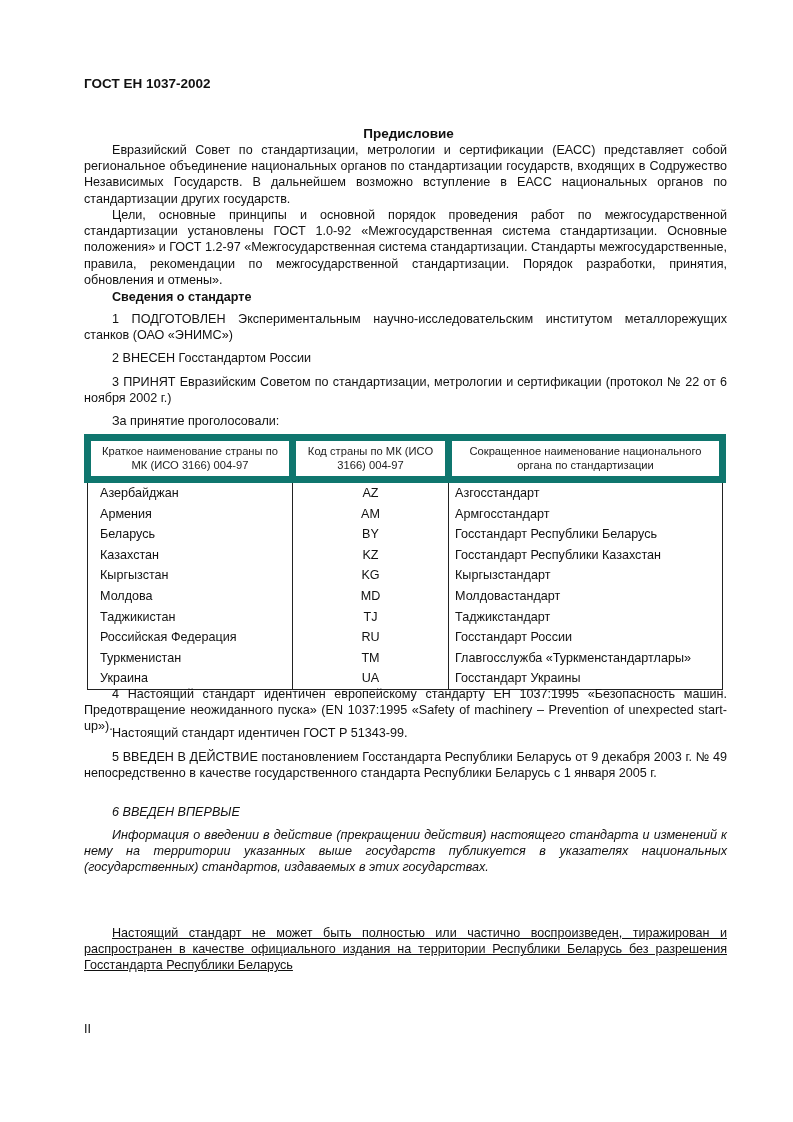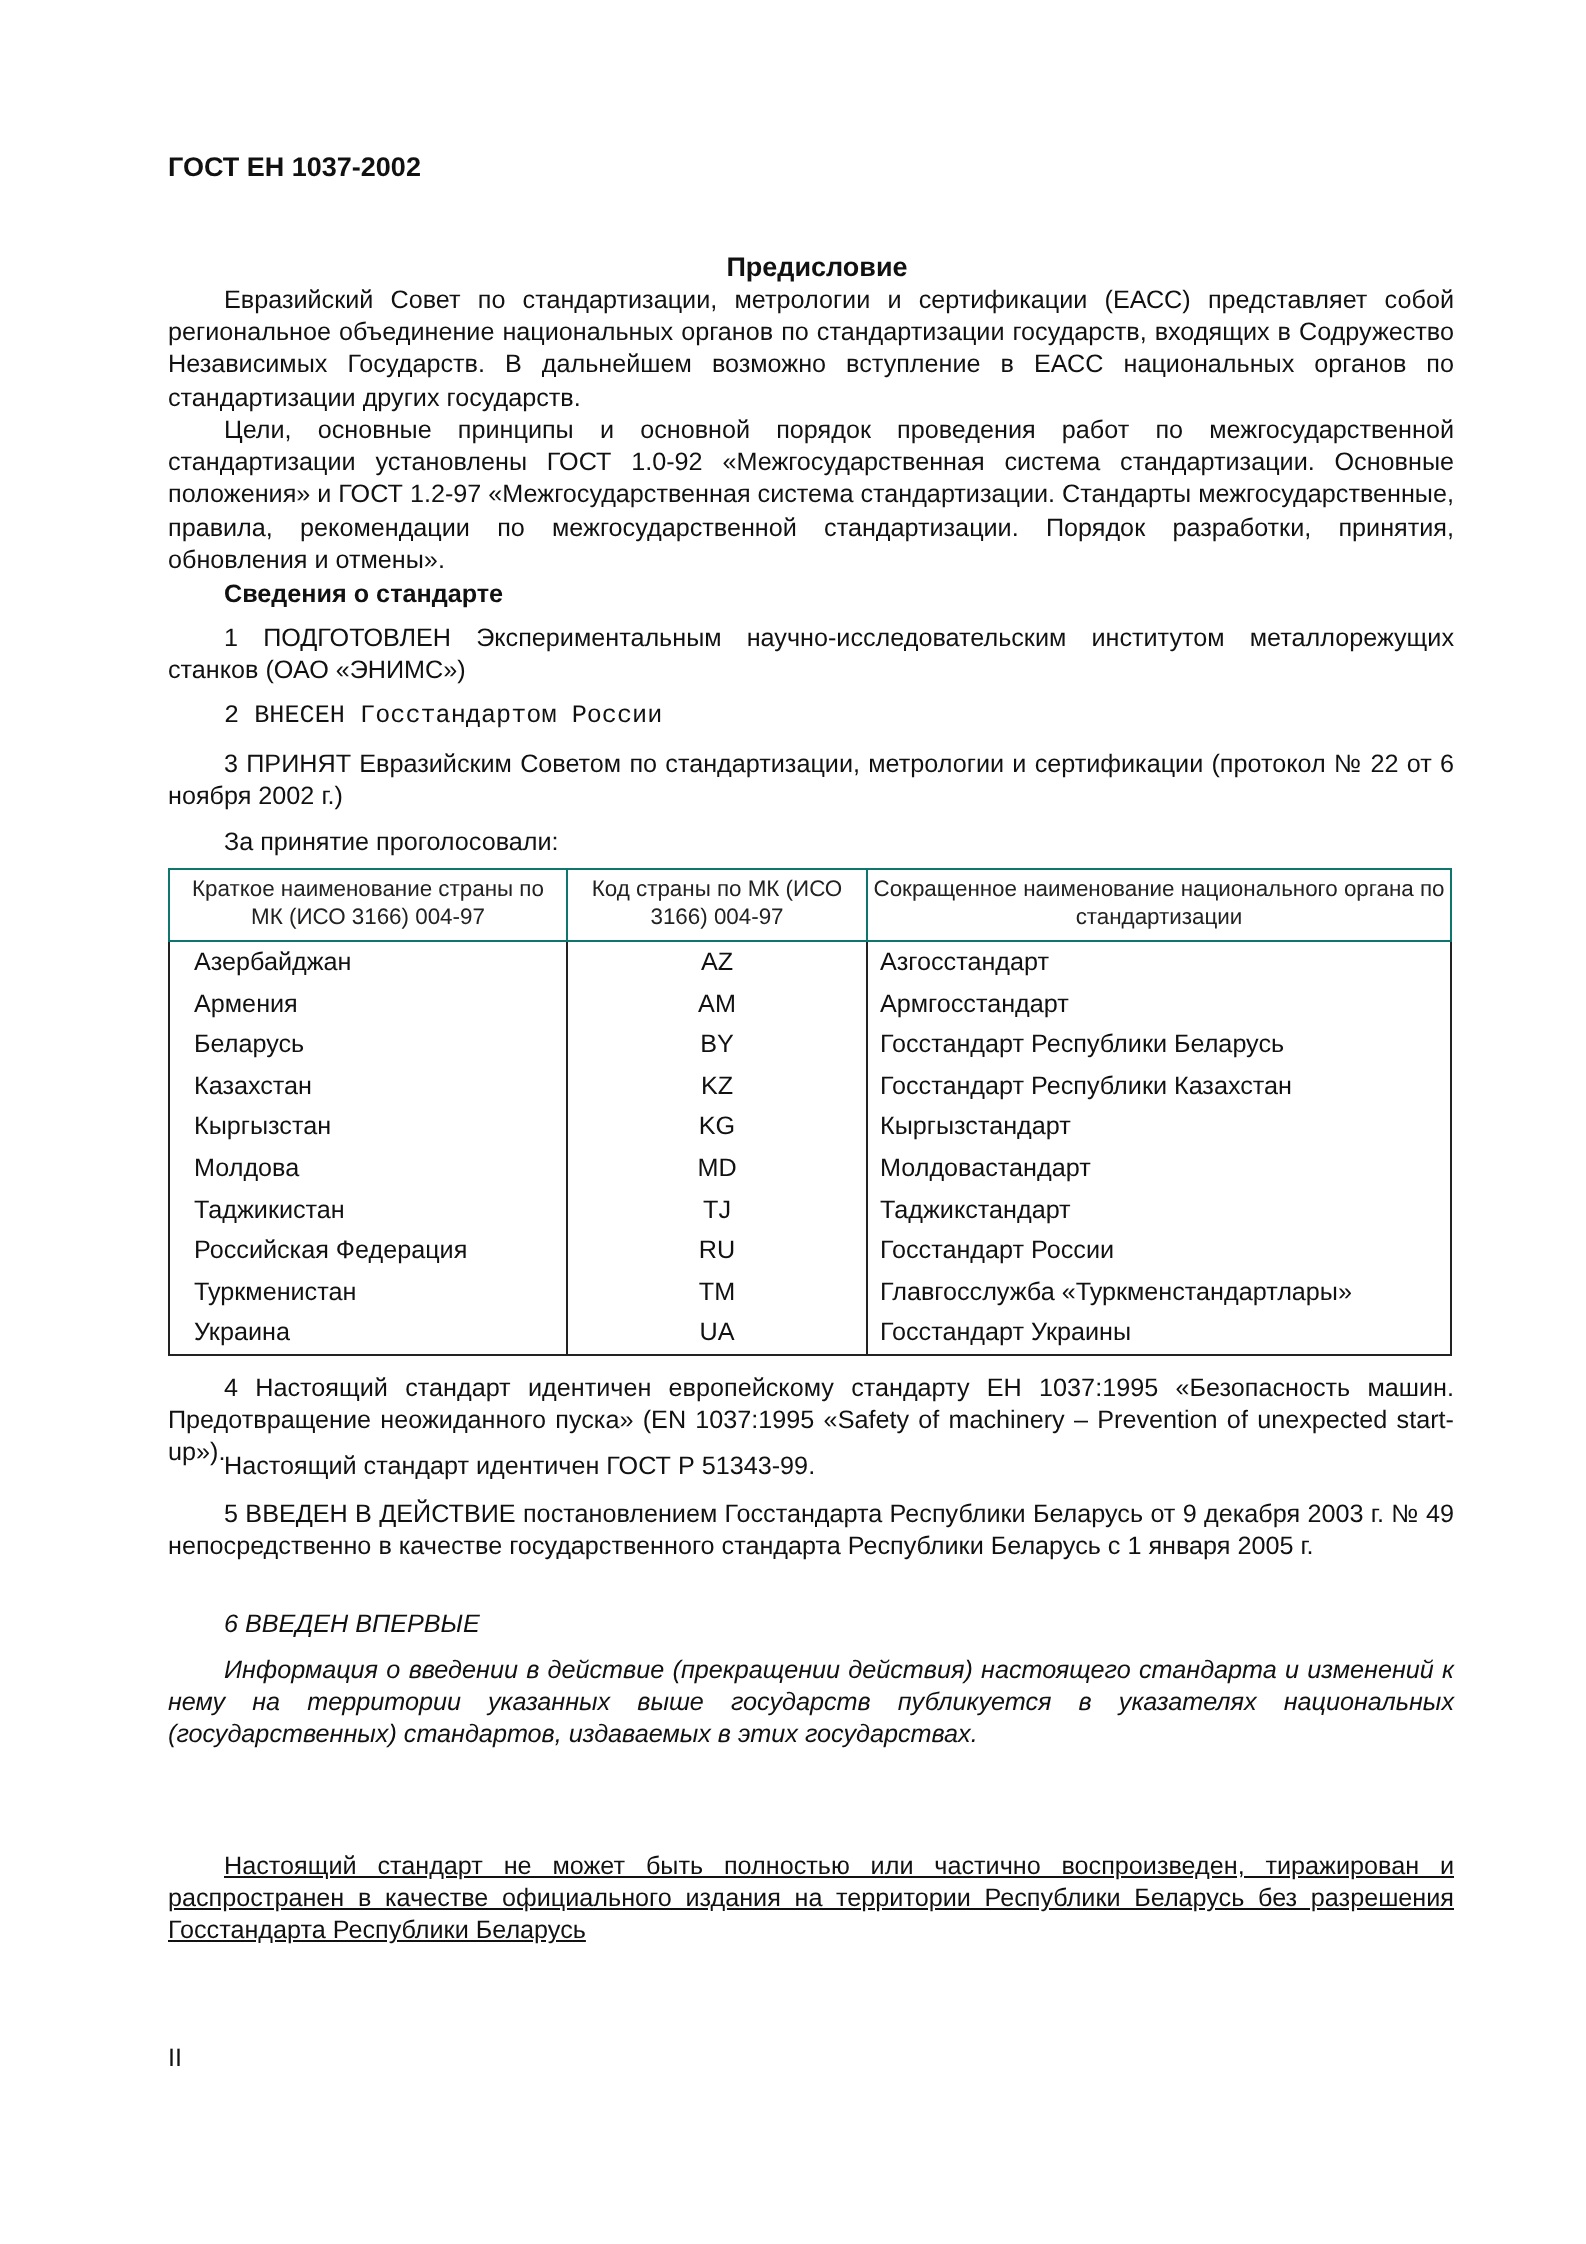--- a/index.html
+++ b/index.html
@@ -14,21 +14,21 @@
   .para .ind { display: inline-block; width: 28px; }
   .bold { font-weight: bold; }
   .italic { font-style: italic; }
   table.orgs {
     position: absolute; left: 84px; top: 434px; width: 642px;
     border-collapse: collapse; font-size: 12.6px;
     border: 1.2px solid #222;
   }
   table.orgs th {
     font-weight: normal; font-size: 11.2px; line-height: 14px;
-    border: 1px solid #0f766e; padding: 3px 2px 4px; text-align: center; vertical-align: middle;
+    border: 7px solid #0f766e; padding: 3px 2px 4px; text-align: center; vertical-align: middle;
     color: #222;
   }
   table.orgs td {
     padding: 0 0 0 12px; height: 20.6px; line-height: 20.6px;
     border-left: 1px solid #222; border-right: 1px solid #222;
   }
   table.orgs td.code { text-align: center; padding: 0; }
   table.orgs td.org { padding-left: 6px; margin-left: 28px; }
   .page-num { left: 84px; top: 1022px; font-size: 12.6px; }
 </style>
@@ -37,21 +37,21 @@
 
 <div class="abs header-code">ГОСТ ЕН 1037-2002</div>
 <div class="abs title">Предисловие</div>
 
 <p class="abs para" style="top:142px;"><span class="ind"></span><span>Евразийский Совет по стандартизации, метрологии и сертификации (ЕАСС) представляет собой региональное объединение национальных органов по стандартизации государств, входящих в Содружество Независимых Государств. В дальнейшем возможно вступление в ЕАСС национальных органов по стандартизации других государств.</span></p>
 <p class="abs para" style="top:207px;"><span class="ind"></span><span>Цели, основные принципы и основной порядок проведения работ по межгосударственной стандартизации установлены ГОСТ 1.0-92 «Межгосударственная система стандартизации. Основные положения» и ГОСТ 1.2-97 «Межгосударственная система стандартизации. Стандарты межгосударственные, правила, рекомендации по межгосударственной стандартизации. Порядок разработки, принятия, обновления и отмены».</span></p>
 
 <p class="abs para bold" style="top:289px;"><span class="ind"></span><span>Сведения о стандарте</span></p>
 
 <p class="abs para" style="top:311px;"><span class="ind"></span><span>1 ПОДГОТОВЛЕН Экспериментальным научно-исследовательским институтом металлорежущих станков (ОАО «ЭНИМС»)</span></p>
-<p class="abs para" style="top:350px;font-family:Liberation Mono, monospace;"><span class="ind"></span><span>2 ВНЕСЕН Госстандартом России</span></p>
+<p class="abs para" style="top:350px;"><span class="ind"></span><span>2 ВНЕСЕН Госстандартом России</span></p>
 <p class="abs para" style="top:374px;"><span class="ind"></span><span>3 ПРИНЯТ Евразийским Советом по стандартизации, метрологии и сертификации (протокол № 22 от 6 ноября 2002 г.)</span></p>
 <p class="abs para" style="top:413px;"><span class="ind"></span><span>За принятие проголосовали:</span></p>
 
 <table class="orgs">
   <thead>
     <tr>
       <th style="width:194px;">Краткое наименование страны по МК (ИСО 3166) 004-97</th>
       <th style="width:145px;">Код страны по МК (ИСО 3166) 004-97</th>
       <th>Сокращенное наименование национального органа по стандартизации</th>
     </tr>

